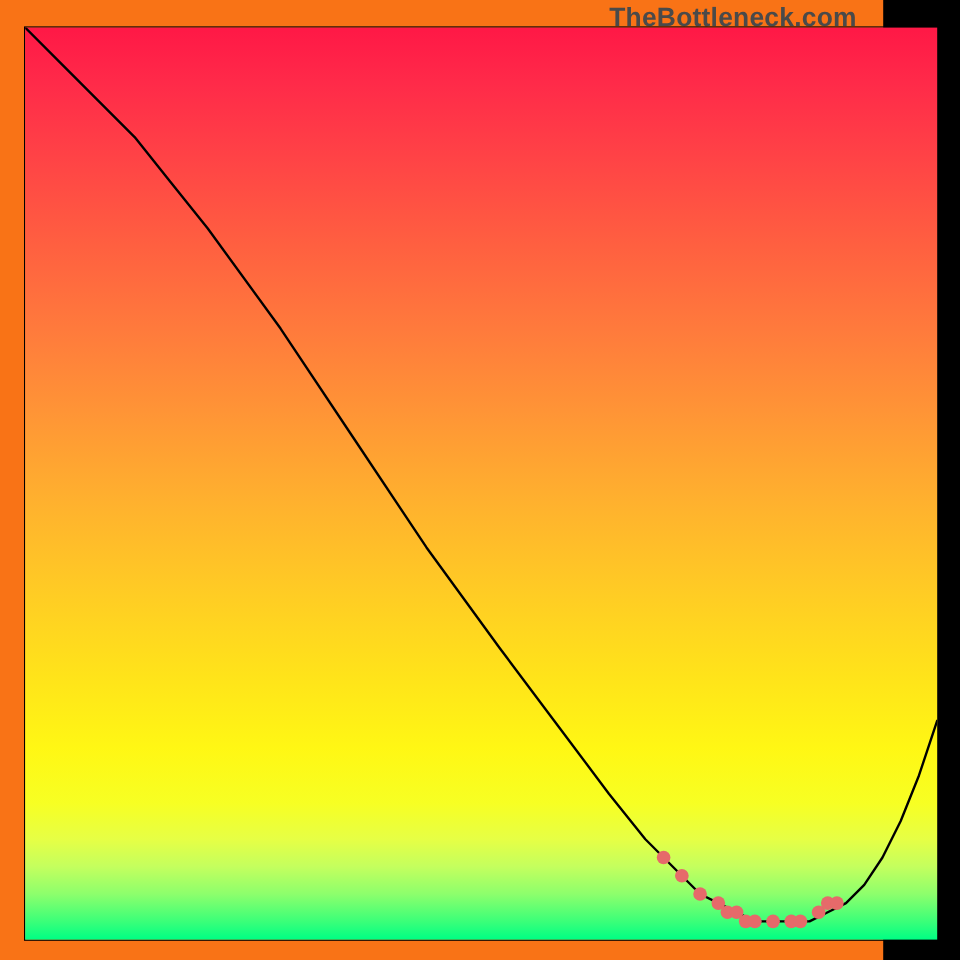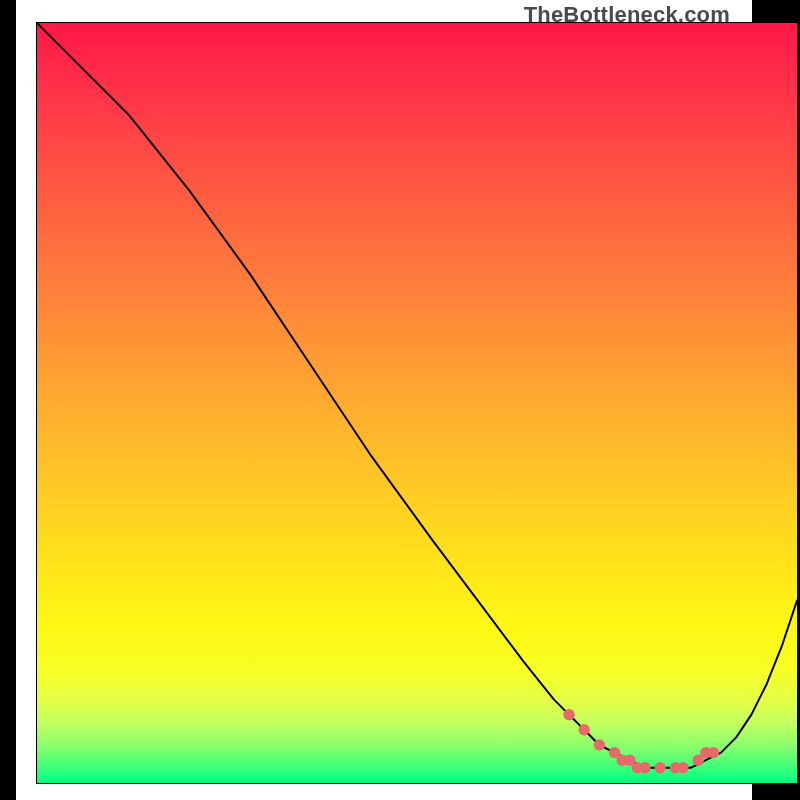--- a/index.html
+++ b/index.html
@@ -1,16 +1,16 @@
 <!DOCTYPE html>
 <html><head>
 <meta charset="utf-8">
 <style>
 html,body{margin:0;padding:0;width:800px;height:800px;overflow:hidden;background:#000;font-family:Arial,Helvetica,sans-serif}
-.frame{position:absolute;left:16px;top:0;width:736px;height:800px;background:#ffffff}
+.frame{position:absolute;left:0;top:0;width:736px;height:800px;background:#f97316}
 .plot{position:absolute;left:20px;top:22px;width:760px;height:760px;border:1px solid #000}
 .watermark{position:absolute;top:2px;right:22px;color:#4a4a4a;font-size:22px;font-weight:600;letter-spacing:.2px}
 .gradient{position:absolute;inset:0;background:linear-gradient(to bottom,
   #ff1846 0%,
   #ff2a49 6%,
   #ff4246 14%,
   #ff6040 24%,
   #ff7a3c 33%,
   #ff9436 42%,
   #ffb12e 52%,

